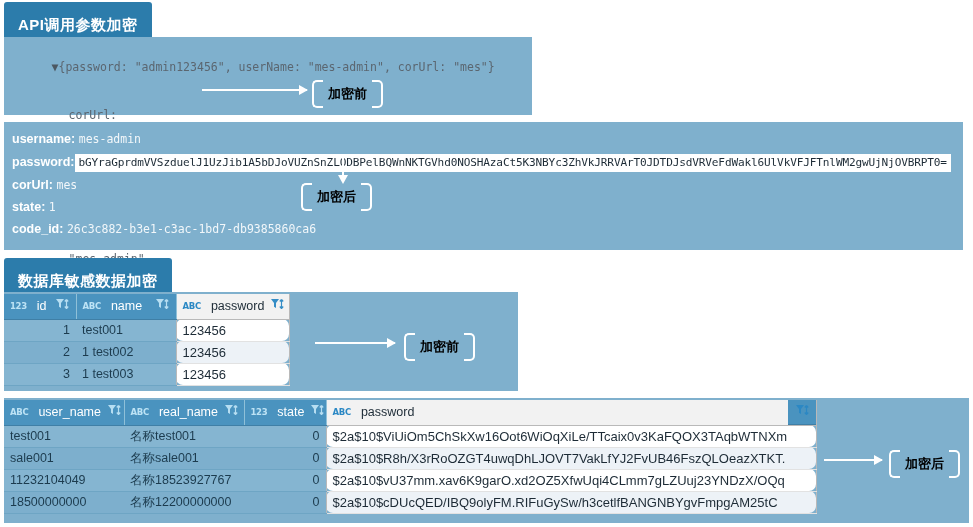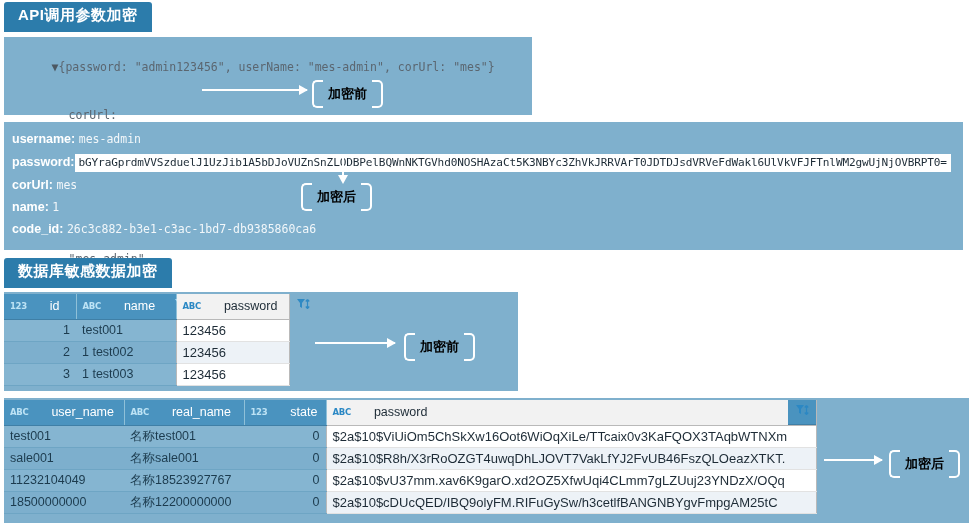--- a/index.html
+++ b/index.html
@@ -13,21 +13,21 @@
   .page { position: relative; width: 973px; height: 527px; }
 
   
   .banner {
     display: inline-block;
     background: #2c7cab;
     color: #ffffff;
     font-weight: bold;
     font-size: 15px;
     letter-spacing: 0.5px;
-    padding: 4px 14px 7px 14px;
+    padding: 14px 14px 7px 14px;
     border-radius: 3px 3px 0 0;
   }
 
   
   .panel {
     background: #7fb0cd;
     position: relative;
   }
 
   
@@ -143,36 +143,37 @@
   }
   table.grid tr.r-odd td { background: #85b5d1; }
   table.grid tr.r-even td { background: #7dafcd; }
   table.grid td.selcol {
     background: #ffffff !important;
     color: #1d2b36;
     border-left: 1px solid #b9b9b9;
     border-right: 1px solid #b9b9b9;
     border-bottom: 1px solid #e2e2e2;
     font-size: 13px;
+    border-radius: 7px;
   }
   table.grid tr.r-even td.selcol { background: #edf2f7 !important; }
   td.num { text-align: right; }
 
   
   .tybadge {
     font-family: "DejaVu Sans", sans-serif;
     font-size: 8.5px;
     font-weight: bold;
     color: #bde3f5;
     letter-spacing: -0.3px;
     margin-right: 4px;
     vertical-align: 1px;
   }
   th.sel .tybadge { color: #2b88c4; }
-  .th-inner { display: flex; align-items: center; gap: 19px; }
+  .th-inner { display: flex; align-items: center; gap: 6px; }
   .th-text { flex: 1; }
   .filt-ico { flex: none; opacity: .95; }
 
   
   .callout {
     position: absolute;
     color: #000000;
     font-size: 13px;
     font-weight: bold;
     padding: 6px 16px;
@@ -271,21 +272,21 @@
     <div class="field-row" style="height:24px;line-height:24px;">
       <span class="field-label">password:</span><span class="pw-box">bGYraGprdmVVSzduelJ1UzJib1A5bDJoVUZnSnZLODBPelBQWnNKTGVhd0NOSHAzaCt5K3NBYc3ZhVkJRRVArT0JDTDJsdVRVeFdWakl6UlVkVFJFTnlWM2gwUjNjOVBRPT0=</span>
     </div>
 
     <div class="field-row">
       <span class="field-label">corUrl:</span>
       <span class="field-value">mes</span>
     </div>
 
     <div class="field-row">
-      <span class="field-label">name:</span>
+      <span class="field-label">state:</span>
       <span class="field-value">1</span>
     </div>
 
     <div class="field-row">
       <span class="field-label">code_id:</span>
       <span class="field-value">26c3c882-b3e1-c3ac-1bd7-db9385860ca6</span>
     </div>
 
     <div class="arrow-v" style="left:338px; top:36px; height:18px;"></div>
     <div class="callout" style="left:297px; top:60px;">加密后</div>

